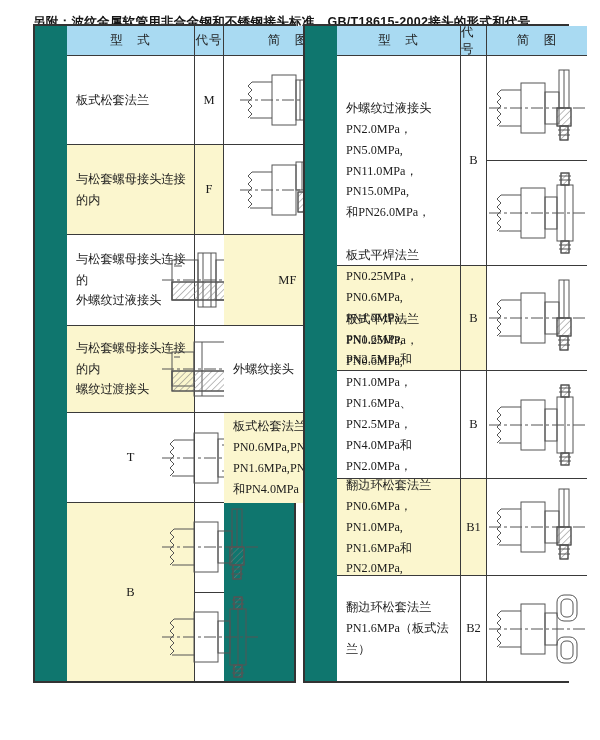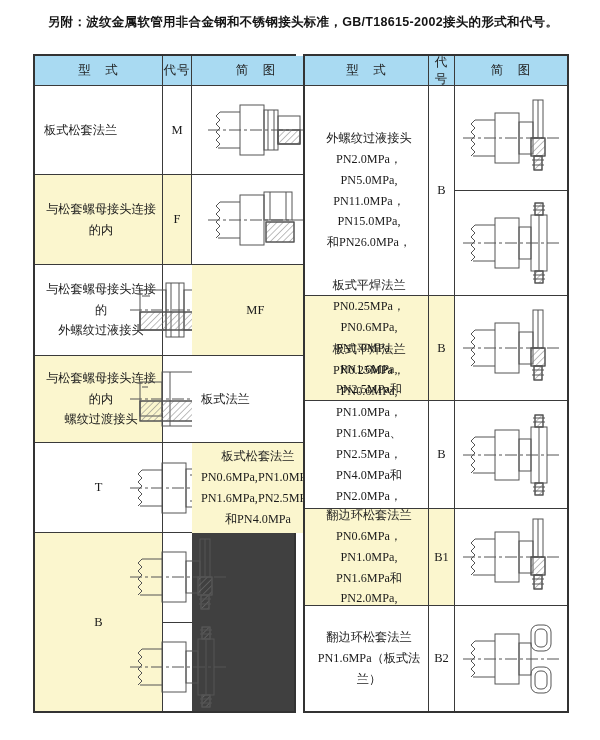--- a/index.html
+++ b/index.html
@@ -1,22 +1,22 @@
 <!DOCTYPE html>
 <html><head>
 <meta charset="utf-8">
 <style>
   html,body{margin:0;padding:0;background:#e9e9e9;}
   #page{position:relative;width:600px;height:740px;background:#ffffff;margin:0 auto;
-        font-family:"Liberation Serif","DejaVu Serif",serif;color:#1b1b1b;overflow:hidden;text-align:center;}
+        font-family:"Liberation Serif","DejaVu Serif",serif;color:#1b1b1b;overflow:hidden;}
   #title{position:absolute;left:33px;top:14px;width:540px;
          font-family:"Liberation Sans","DejaVu Sans",sans-serif;
          font-weight:bold;font-size:12.5px;letter-spacing:.3px;color:#151515;}
-  .tbl{position:absolute;top:54px;display:grid;background:#404040;
-       border:2px solid #333333;box-sizing:border-box;}
+  .tbl{position:absolute;top:24px;display:grid;background:#0f766e;
+       border:2px solid #333333;box-sizing:border-box;padding-left:32px;}
   #tblL{left:33px;width:263px;height:659px;
         grid-template-columns:128px 29px 1fr;
         grid-template-rows:30px 89px 90px 91px 87px 90px 1fr;}
   #tblR{left:303px;width:266px;height:659px;
         grid-template-columns:124px 26px 1fr;
         grid-template-rows:30px 210px 105px 108px 97px 1fr;}
   .cell{box-sizing:border-box;border-right:1.5px solid #3a3a3a;border-bottom:1.5px solid #3a3a3a;
         display:flex;align-items:center;justify-content:center;background:#ffffff;}
   .cell.last{border-right:none;}
   .cell.bot{border-bottom:none;}
@@ -148,21 +148,21 @@
               <line x1="42" y1="15" x2="42" y2="69"></line>
               <rect x="12" y="44" width="68" height="20" fill="url(#hatch4)"></rect>
               <rect x="12" y="44" width="68" height="20"></rect>
               <line x1="2" y1="42" x2="98" y2="42" stroke-dasharray="12 3 3 3"></line>
             </g>
           </svg>
         </div>
       </div>
 
     <div class="cell typ">
-        <div class="txt">板式法兰</div>
+        <div class="txt">外螺纹接头</div>
       </div>
     <div class="cell code">T</div>
     <div class="cell diag last">
         <div class="dslot">
           <svg viewBox="0 0 100 84" width="100" height="84">
             <defs>
               <pattern id="hatch5" width="4.5" height="4.5" patternTransform="rotate(45)" patternUnits="userSpaceOnUse">
                 <line x1="0" y1="0" x2="0" y2="4.5" stroke="#7a7a7a" stroke-width="1"></line>
               </pattern>
             </defs>

